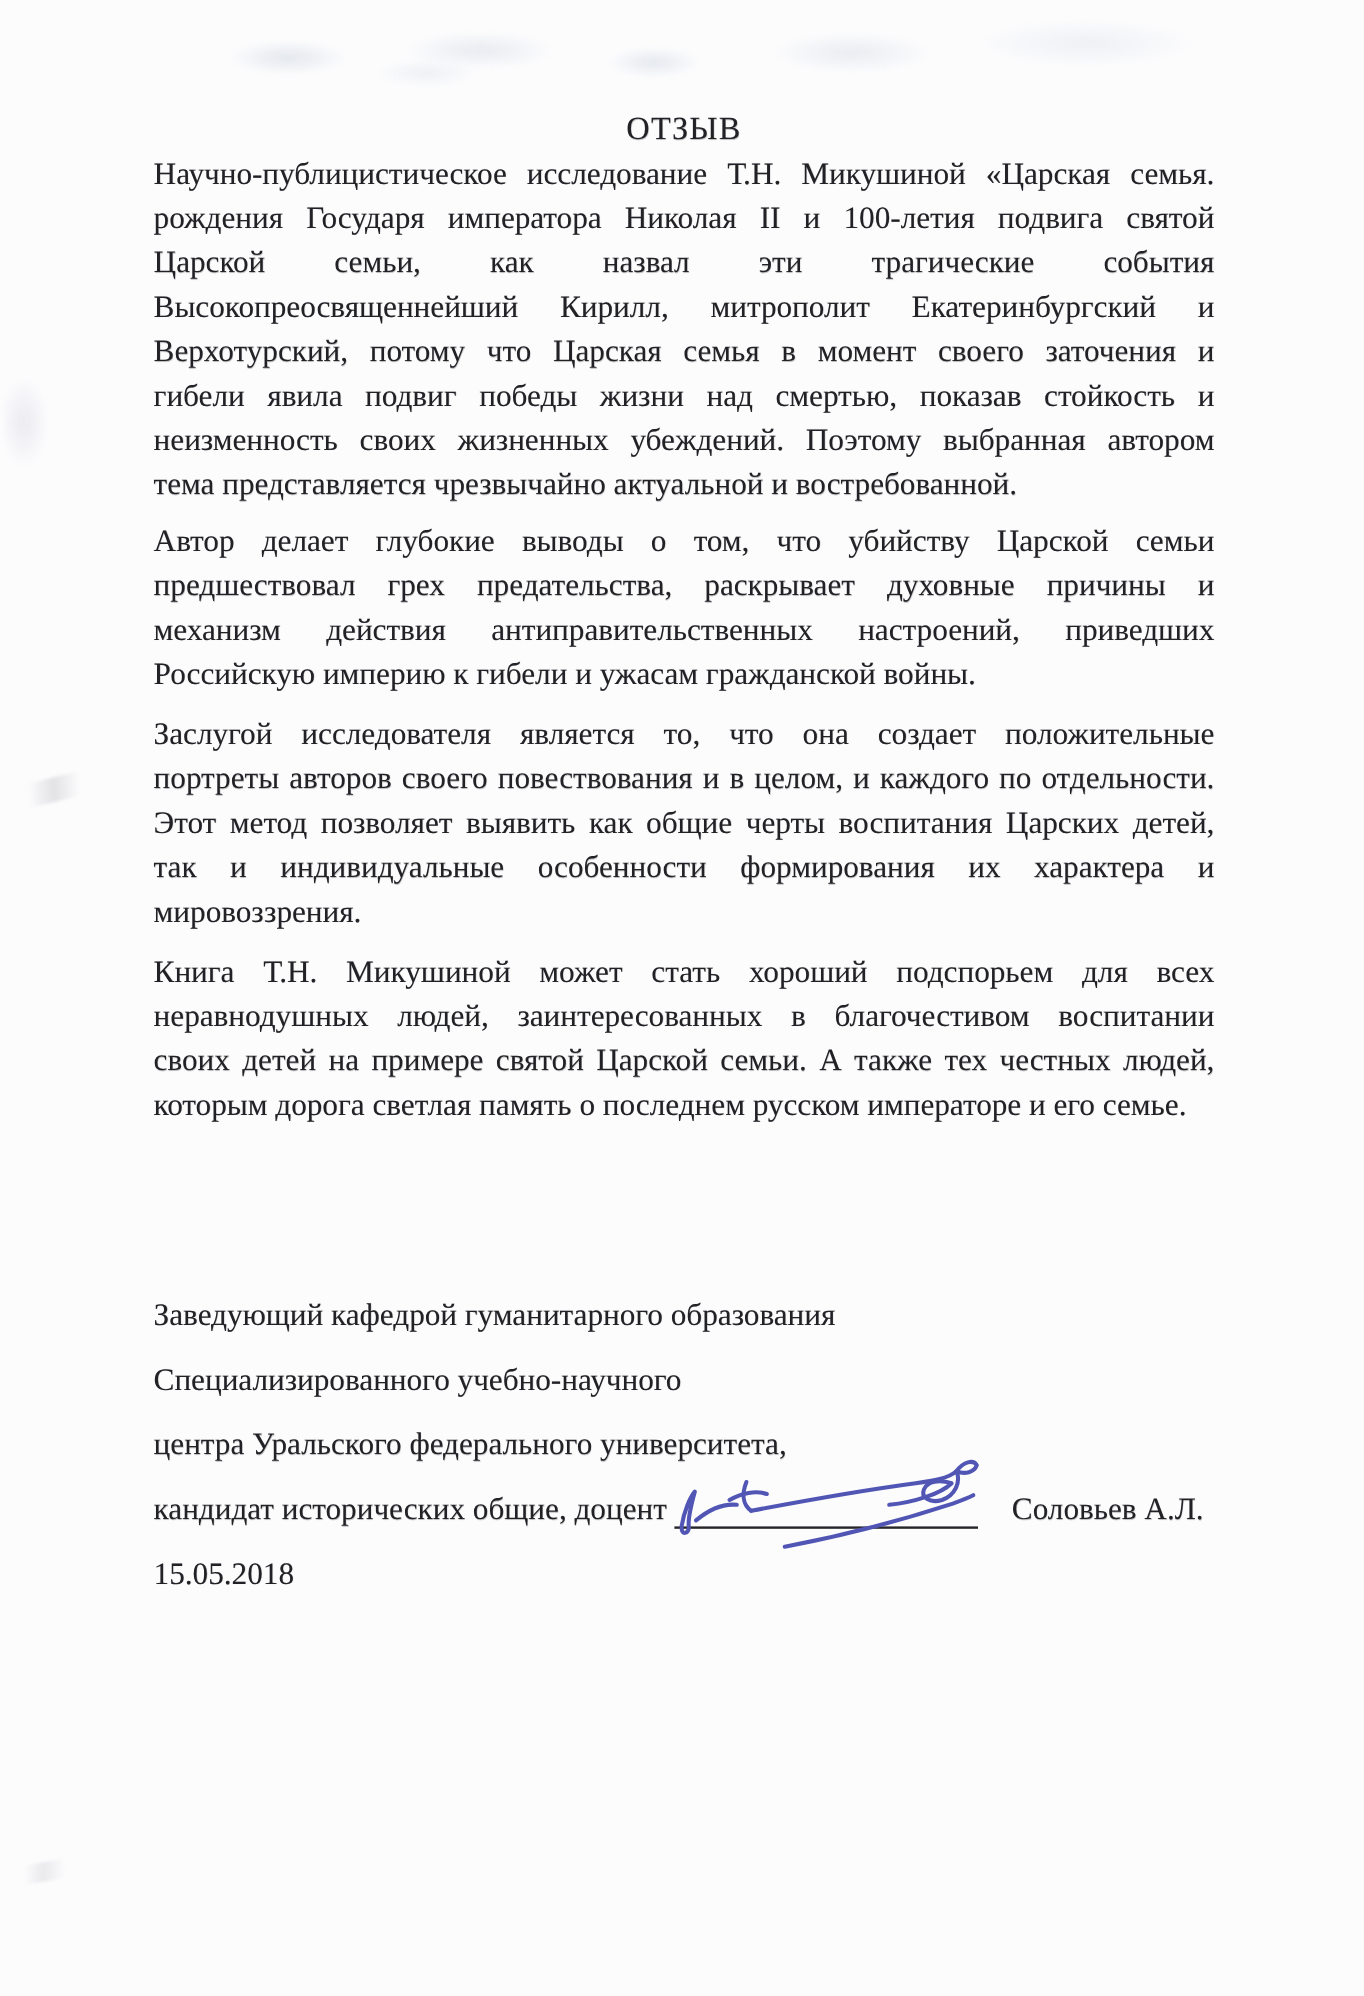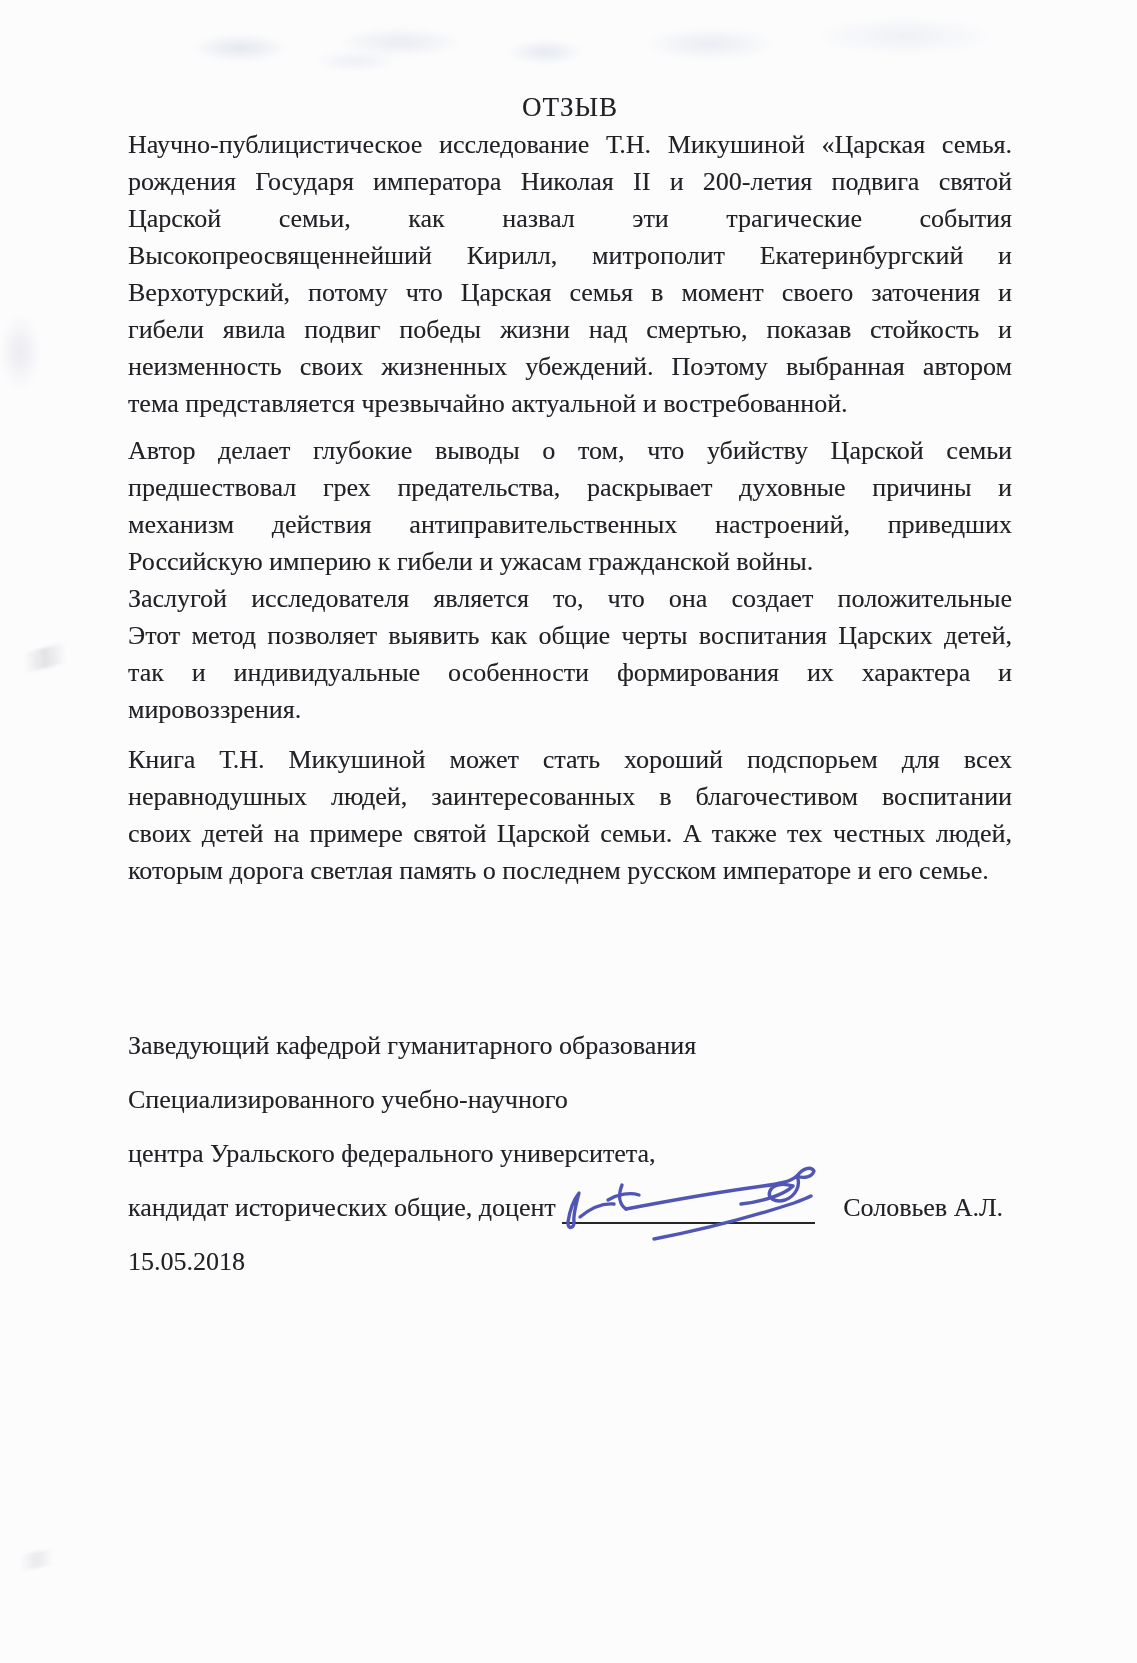--- a/index.html
+++ b/index.html
@@ -59,21 +59,21 @@
   .para{font-size:26px;}
   .para .jline{
     line-height:37px;
     text-align:justify;
     text-align-last:justify;
   }
   .para .jline.last{text-align-last:left;}
   .p1{}
   .p2{margin-top:10px;}
   .p3{margin-top:10px;}
-  .p4{}
+  .p4{margin-top:13px;}
   .p5{margin-top:13px;}
 
   .sig-block{margin-top:138px;font-size:26px;}
   .sig-line{line-height:37px;margin-bottom:17px;}
   .signer-row{white-space:nowrap;}
   .sig-underline{
     display:inline-block;
     width:253px;height:26px;
     border-bottom:2px solid var(--line);
     vertical-align:-8px;
@@ -102,36 +102,37 @@
 <div class="page">
   <div class="scan-noise"></div>
   <div class="smudge s1"></div>
   <div class="smudge s2"></div>
   <div class="smudge s3"></div>
 
   <div class="title">ОТЗЫВ</div>
 
   <div class="para p1">
       <div class="jline">Научно-публицистическое исследование Т.Н. Микушиной «Царская семья.</div>
-      <div class="jline">рождения Государя императора Николая II и 200-летия подвига святой</div>
+      <div class="jline">рождения Государя императора Николая II и 100-летия подвига святой</div>
       <div class="jline">Царской семьи, как назвал эти трагические события</div>
       <div class="jline">Высокопреосвященнейший Кирилл, митрополит Екатеринбургский и</div>
       <div class="jline">Верхотурский, потому что Царская семья в момент своего заточения и</div>
       <div class="jline">гибели явила подвиг победы жизни над смертью, показав стойкость и</div>
       <div class="jline">неизменность своих жизненных убеждений. Поэтому выбранная автором</div>
       <div class="jline last">тема представляется чрезвычайно актуальной и востребованной.</div>
     </div>
   <div class="para p3">
       <div class="jline">Автор делает глубокие выводы о том, что убийству Царской семьи</div>
       <div class="jline">предшествовал грех предательства, раскрывает духовные причины и</div>
       <div class="jline">механизм действия антиправительственных настроений, приведших</div>
       <div class="jline last">Российскую империю к гибели и ужасам гражданской войны.</div>
     </div>
   <div class="para p4">
       <div class="jline">Заслугой исследователя является то, что она создает положительные</div>
+      <div class="jline">портреты авторов своего повествования и в целом, и каждого по отдельности.</div>
       <div class="jline">Этот метод позволяет выявить как общие черты воспитания Царских детей,</div>
       <div class="jline">так и индивидуальные особенности формирования их характера и</div>
       <div class="jline last">мировоззрения.</div>
     </div>
   <div class="para p5">
       <div class="jline">Книга Т.Н. Микушиной может стать хороший подспорьем для всех</div>
       <div class="jline">неравнодушных людей, заинтересованных в благочестивом воспитании</div>
       <div class="jline">своих детей на примере святой Царской семьи. А также тех честных людей,</div>
       <div class="jline last">которым дорога светлая память о последнем русском императоре и его семье.</div>
     </div>

